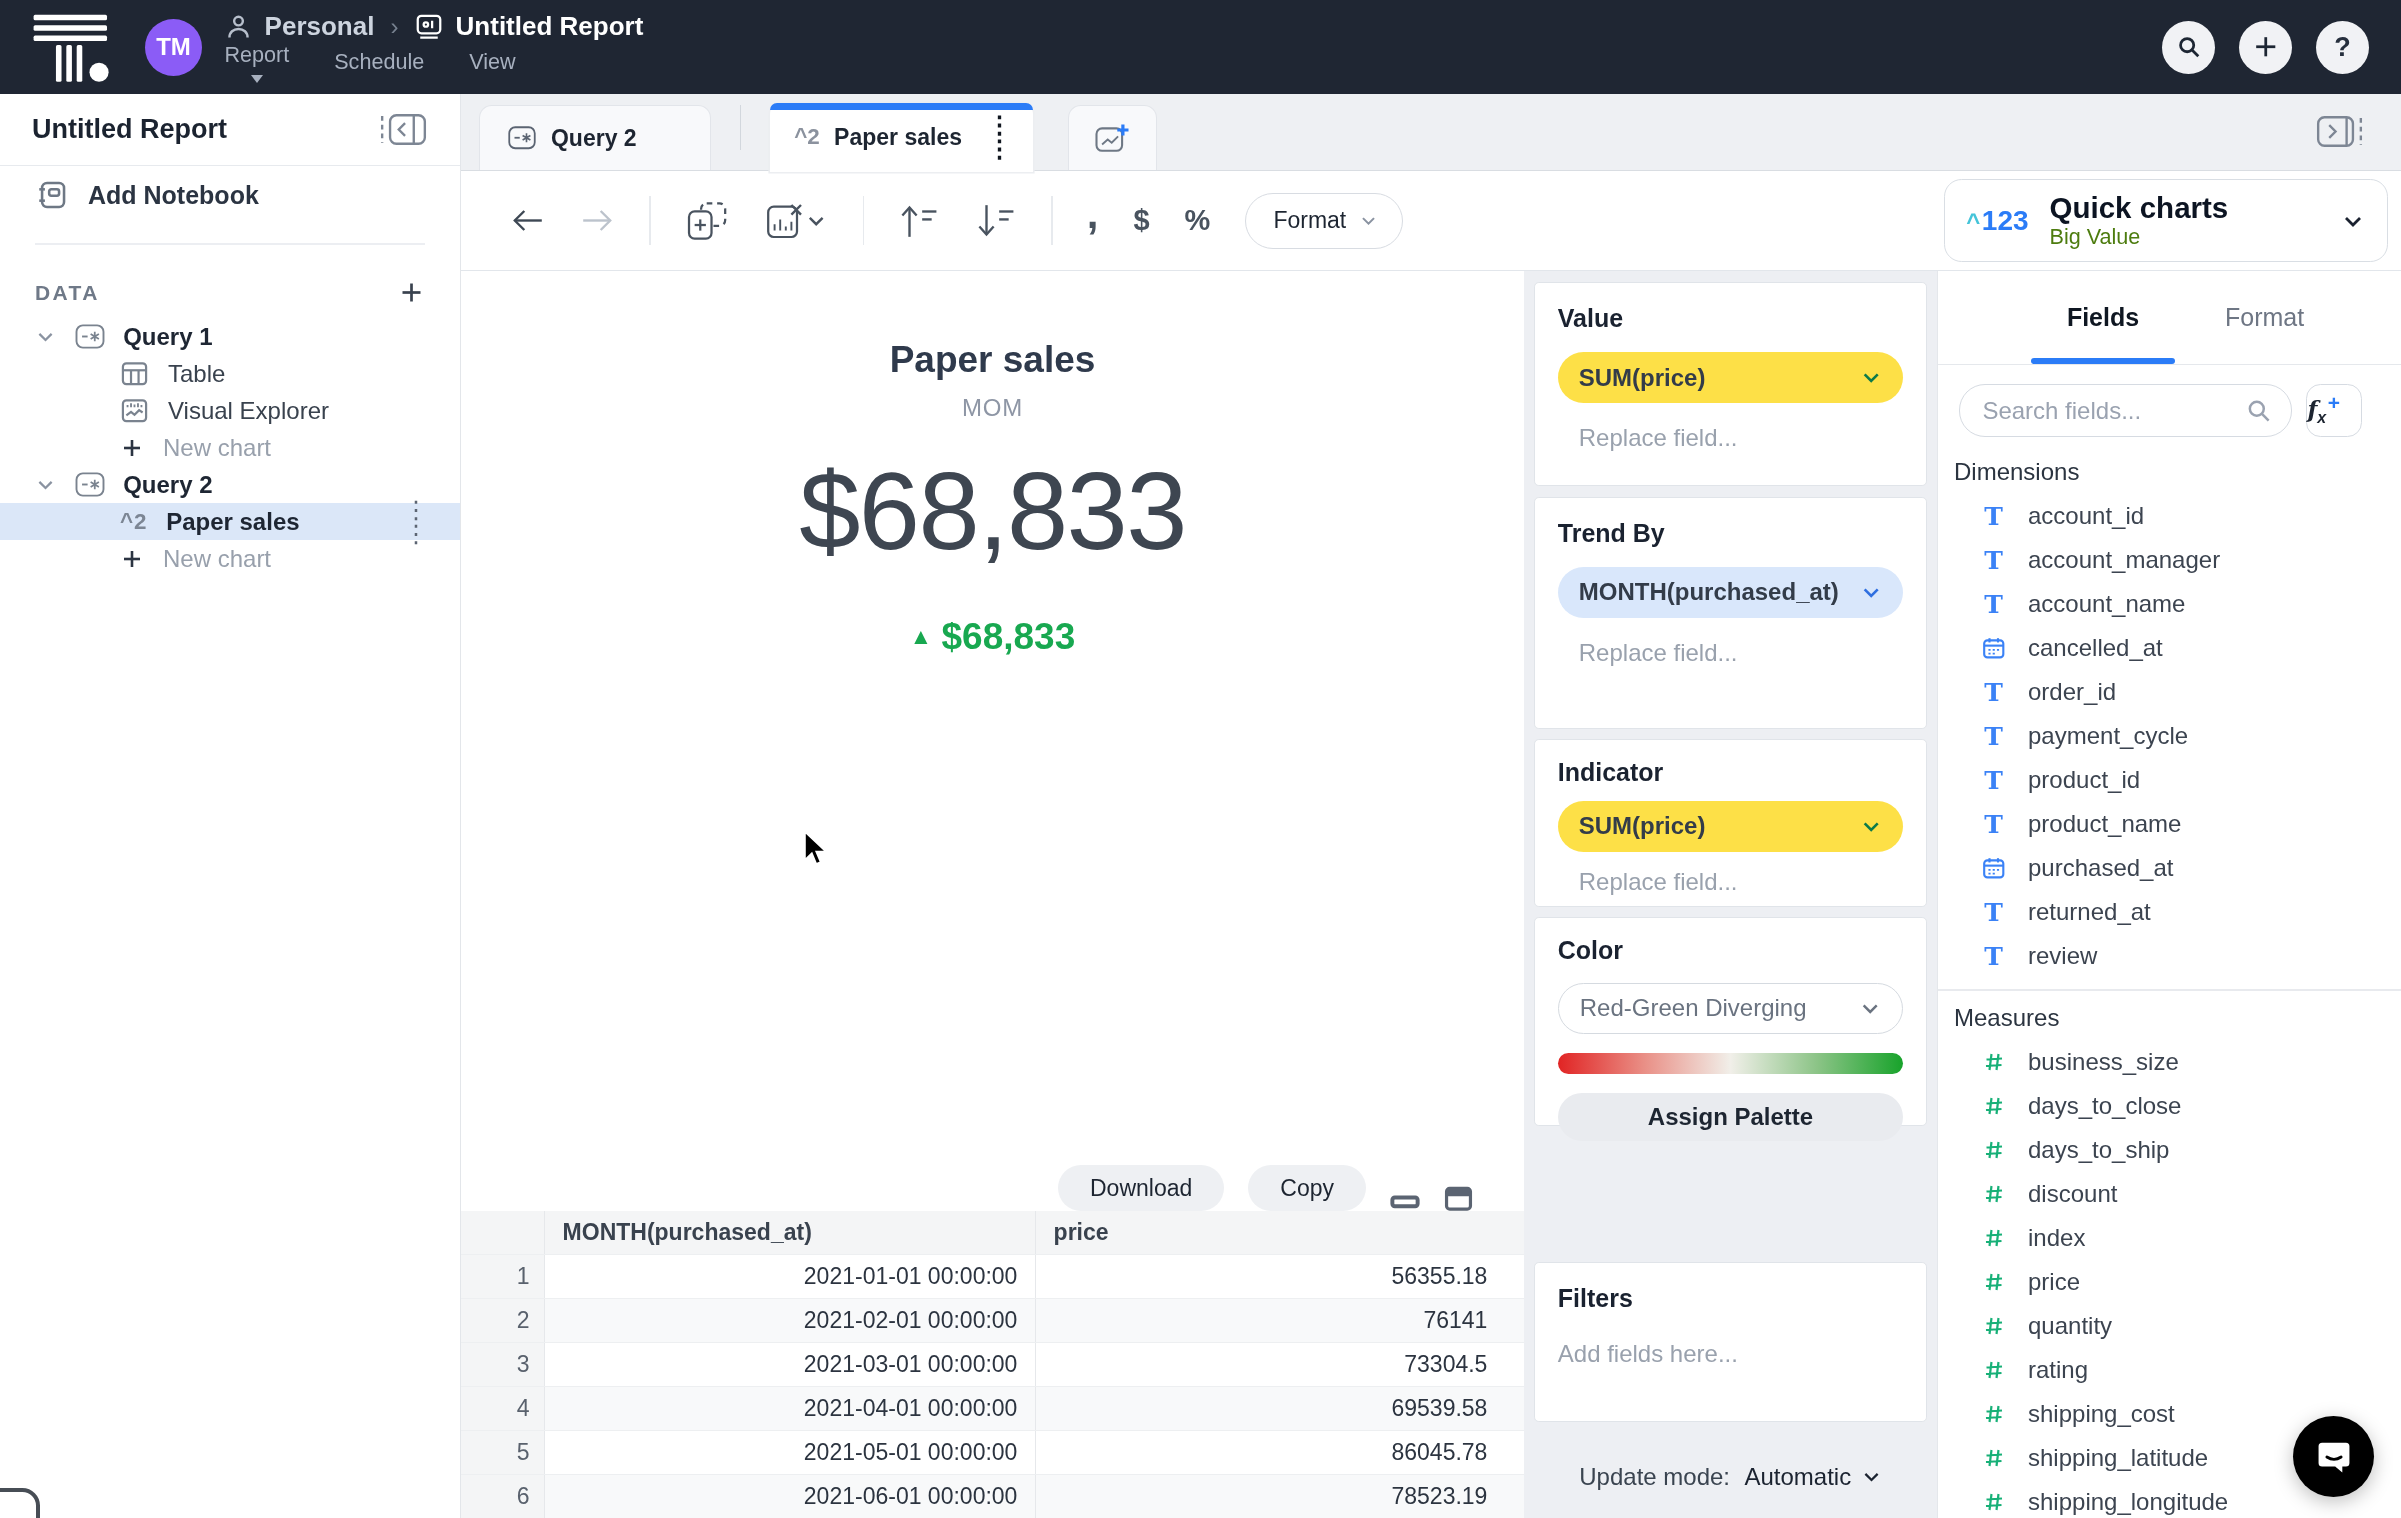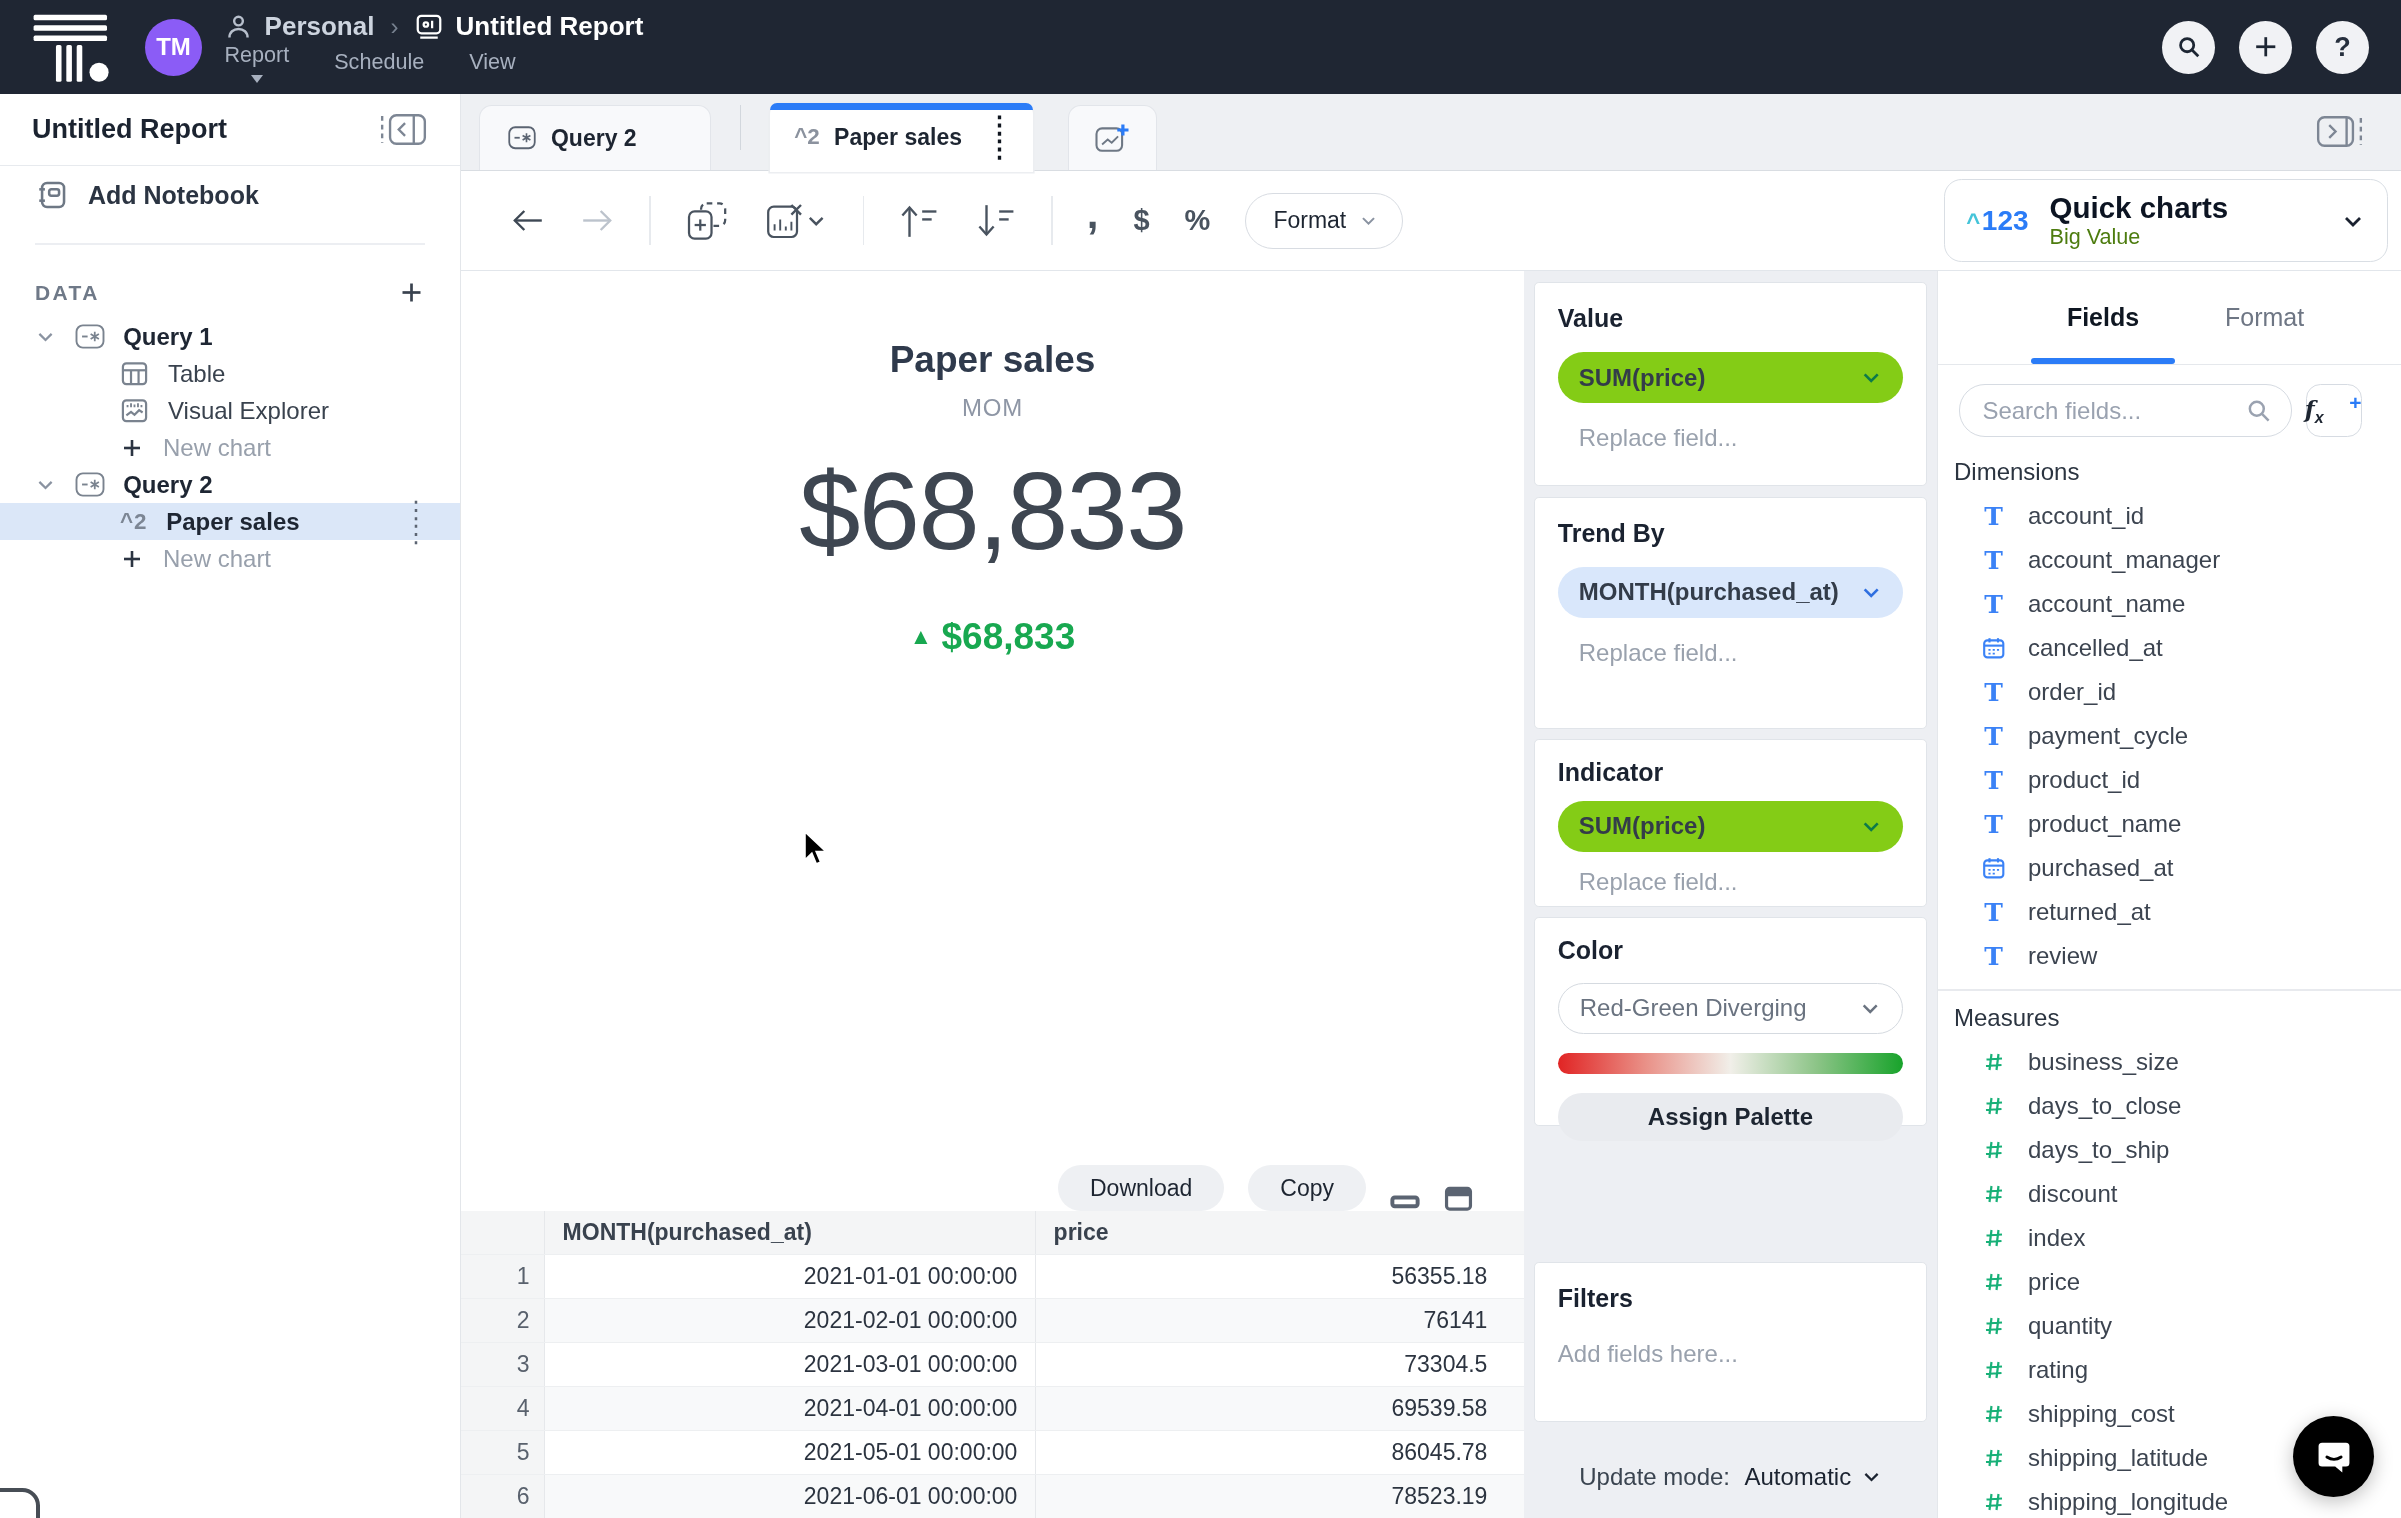--- a/index.html
+++ b/index.html
@@ -94,21 +94,21 @@
   .td.price{width:469px;justify-content:flex-end;padding:0 17.6px;}
   .tr.hdr .td.month,.tr.hdr .td.price{justify-content:flex-start;}
   .tr.alt{background:#f8f9fa;}
   .cursor{position:absolute;left:342px;top:559px;z-index:9;}
 
   
   .midpanel{width:414px;flex:none;background:#edeff3;border-right:1.6px solid #e4e7eb;padding:11.2px 10.4px 0 10.4px;display:flex;flex-direction:column;gap:10.4px;overflow:hidden;}
   .card{background:#fff;border:1.6px solid #e0e4e9;border-radius:4.8px;padding:21px 22.4px;}
   .card-h{font-size:25px;font-weight:700;color:#1a2230;}
   .pill{margin-top:19px;height:51px;border-radius:25.5px;display:flex;align-items:center;justify-content:space-between;padding:0 21px;font-size:24px;font-weight:700;color:#333c49;cursor:pointer;}
-  .pill.mint{background:#84cc16;}
+  .pill.mint{background:#fde047;}
   .pill.blue{background:#d9e7fb;}
   .replace{margin-top:21px;font-size:24px;color:#99a1ad;padding-left:21px;}
   .card.h-value{height:204px;}
   .card.h-trend{height:232px;}
   .card.h-ind{height:168px;padding-top:17.6px;}
   .card.h-ind .pill{margin-top:14.4px;}
   .card.h-ind .replace{margin-top:16px;}
   .card.h-color{height:209px;padding-top:17.6px;}
   .cselect{margin-top:17.6px;height:51px;border:1.6px solid #d5dae0;border-radius:25.5px;display:flex;align-items:center;justify-content:space-between;padding:0 21px;font-size:24px;color:#6a7380;cursor:pointer;background:#fff;}
   .grad{margin-top:19px;height:21px;border-radius:10.4px;background:linear-gradient(to right,#e12424,#e98f86 25%,#f1efe9 50%,#8cc487 75%,#18a32b);}
@@ -119,21 +119,21 @@
 
   
   .rightpanel{flex:1;background:#fff;display:flex;flex-direction:column;position:relative;min-width:0;}
   .ftabs{height:94px;border-bottom:1.6px solid #e5e8ec;display:flex;align-items:center;padding-left:93px;gap:17.6px;flex:none;}
   .ftab{width:144px;height:100%;display:flex;align-items:center;justify-content:center;font-size:25px;cursor:pointer;position:relative;color:#6e7684;}
   .ftab.active{color:#0f1722;font-weight:700;}
   .ftab.active:after{content:"";position:absolute;bottom:0;left:0;right:0;height:5.6px;background:#2b7cf7;border-radius:3.2px;}
   .searchrow{display:flex;align-items:center;gap:14.4px;padding:19px 0 0 21px;flex:none;}
   .sinput{width:333px;height:53px;border:1.6px solid #d6dbe2;border-radius:26px;display:flex;align-items:center;padding:0 19px 0 22.4px;color:#9aa2b0;font-size:24px;cursor:text;}
   .sinput .ph{flex:1;}
-  .fxbtn{width:56px;height:53px;border:1.6px solid #d6dbe2;border-radius:14.4px;display:flex;align-items:center;justify-content:flex-end;cursor:pointer;font-size:23px;color:#1d2531;gap:24px;}
+  .fxbtn{width:56px;height:53px;border:1.6px solid #d6dbe2;border-radius:14.4px;display:flex;align-items:center;justify-content:flex-start;cursor:pointer;font-size:23px;color:#1d2531;}
   .fxbtn .fx{font-family:"DejaVu Serif",serif;font-style:italic;font-weight:700;}
   .fxbtn sub{font-size:16px;}
   .fxbtn .plus{color:#2b7cf7;font-weight:700;font-size:21px;margin-left:1.6px;position:relative;top:-8px;}
   .flist{flex:1;overflow:hidden;padding-top:21px;}
   .fsec{font-size:24px;color:#2b3440;padding-left:16px;margin-bottom:8px;}
   .fitem{height:44px;display:flex;align-items:center;gap:21px;padding-left:42px;font-size:24px;color:#3c4450;cursor:pointer;}
   .ficon-t{font-family:"DejaVu Serif",serif;font-weight:700;color:#3b82f6;font-size:25px;width:27px;text-align:center;}
   .ficon-w{width:27px;display:flex;justify-content:center;}
   .fdivider{height:1.6px;background:#e8eaee;margin:11.2px 0 12.8px 0;}
   .chatbtn{position:absolute;right:27px;bottom:21px;width:81px;height:81px;border-radius:50%;background:#000;display:flex;align-items:center;justify-content:center;cursor:pointer;box-shadow:0 4.8px 19px rgba(0,0,0,.25);}

